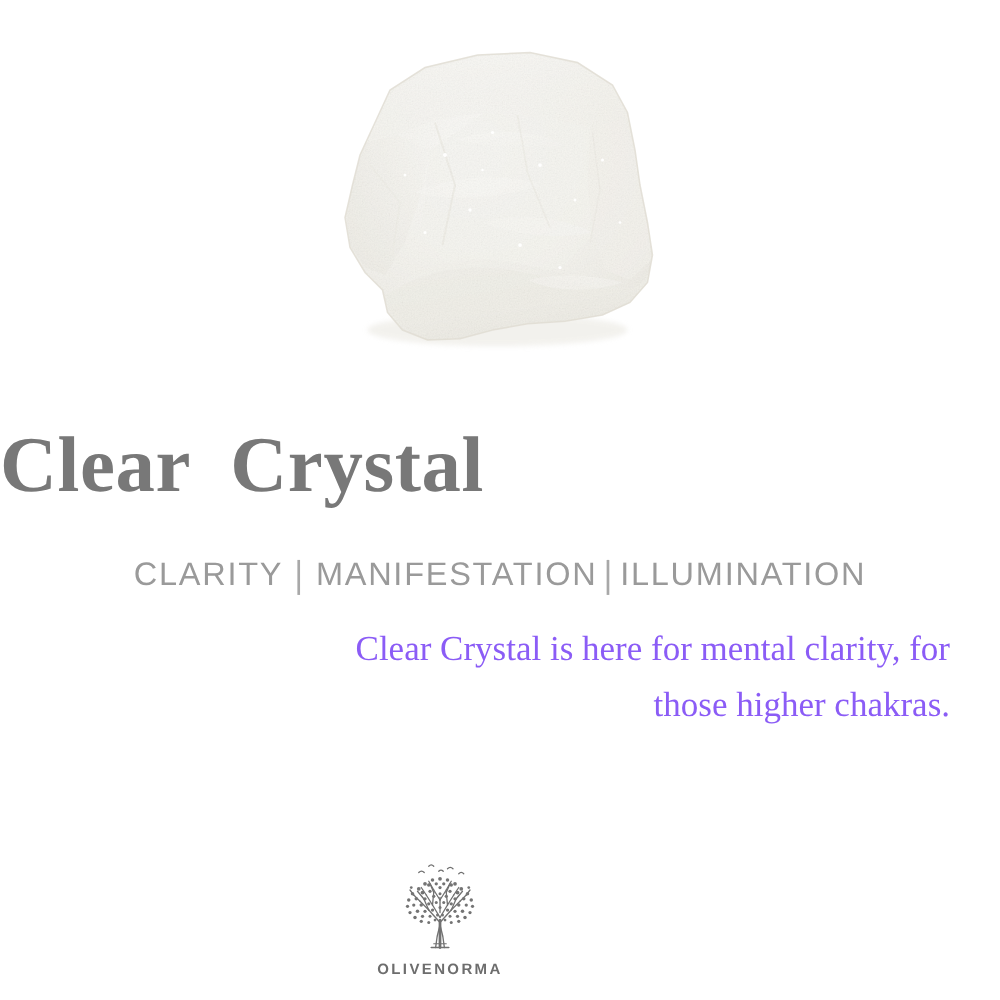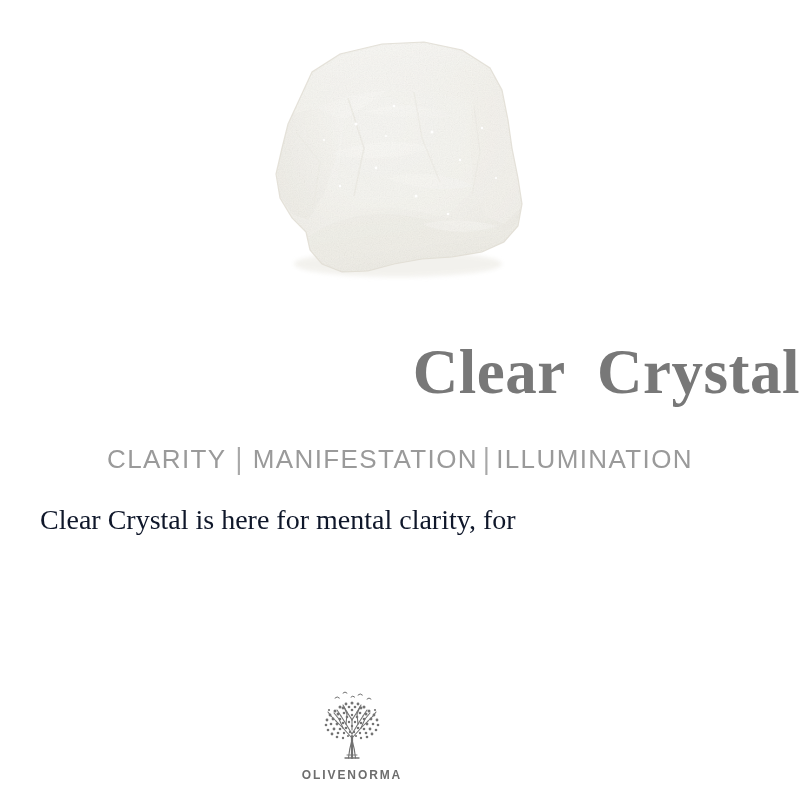--- a/index.html
+++ b/index.html
@@ -36,21 +36,21 @@
     width: 300px;
     height: 258px;
   }
 
   
   .title {
     position: absolute;
     left: 0;
     top: 337px;
     width: 800px;
-    text-align: right;
+    text-align: left;
     font-family: "Liberation Serif", serif;
     font-size: 63px;
     line-height: 70px;
     font-weight: 700;
     color: #787878;
     letter-spacing: 0.5px;
     white-space: pre;
   }
 
   
@@ -76,25 +76,25 @@
   }
   .sep-wide { padding: 0 9px; }
   .sep-tight { padding: 0 5px; }
 
   
   .body-copy {
     position: absolute;
     left: 40px;
     top: 497px;
     width: 720px;
-    text-align: left;
+    text-align: right;
     font-family: "Liberation Serif", serif;
     font-size: 28px;
     line-height: 45px;
-    color: #0f172a;
+    color: #8b5cf6;
   }
   .body-copy .ln { display: block; white-space: nowrap; }
 
   
   .brand {
     position: absolute;
     left: 0;
     top: 686px;
     width: 704px;
     display: flex;
@@ -231,20 +231,21 @@
   </div>
 
   <div class="title">Clear  Crystal</div>
 
   <div class="subtitle">
     <span>CLARITY</span><span class="sep sep-wide">|</span><span>MANIFESTATION</span><span class="sep sep-tight">|</span><span>ILLUMINATION</span>
   </div>
 
   <div class="body-copy">
     <span class="ln">Clear Crystal is here for mental clarity, for</span>
+    <span class="ln">those higher chakras.</span>
   </div>
 
   <div class="brand">
     <svg class="tree-mark" viewBox="0 0 78 80" xmlns="http://www.w3.org/2000/svg">
       <g stroke="#717171" stroke-width="1.05" fill="none" stroke-linecap="round">
 
         <path d="M39,72 L39,50" stroke-width="2.2"></path>
         <path d="M35.5,72 C36,66 37.2,60 39,54 C40.8,60 42,66 42.5,72" stroke-width="1.1"></path>
 
         <path d="M32,72 L46,72" stroke-width="1.3"></path>

